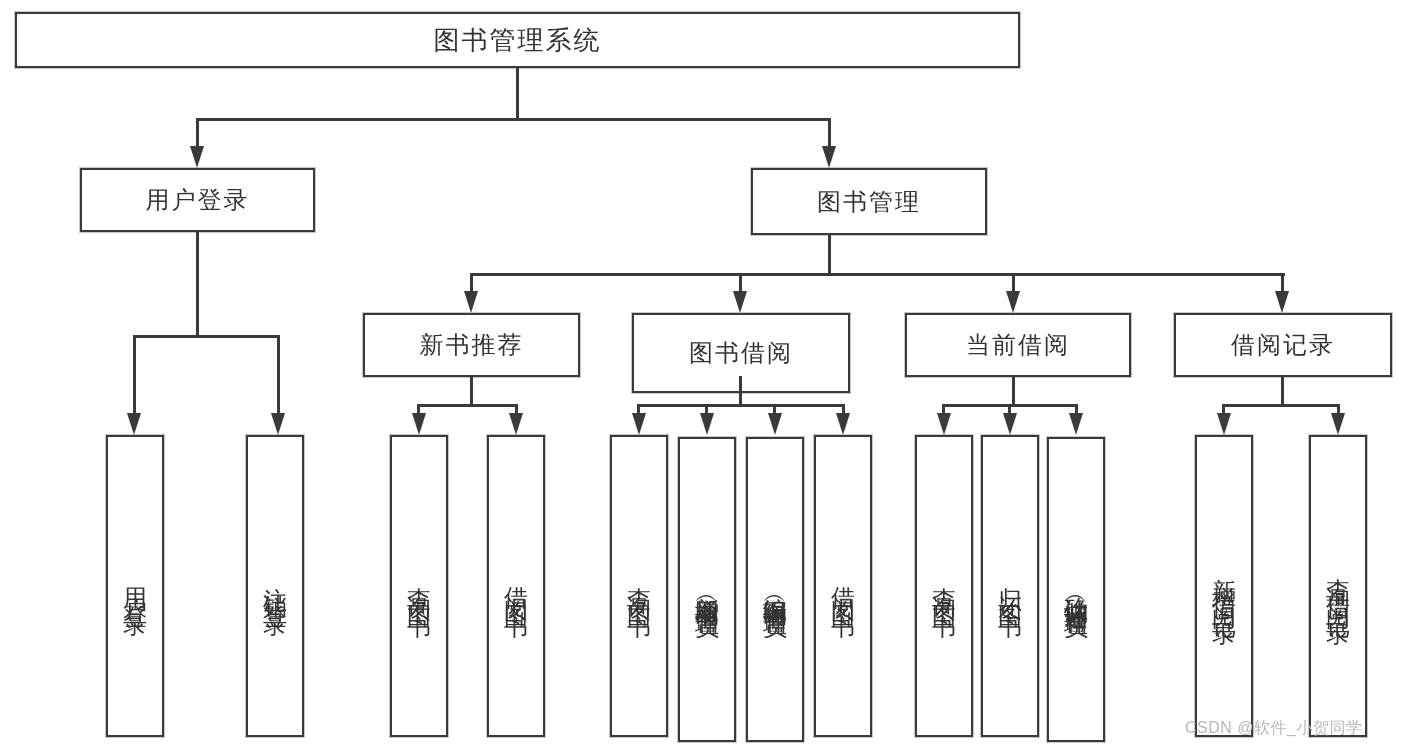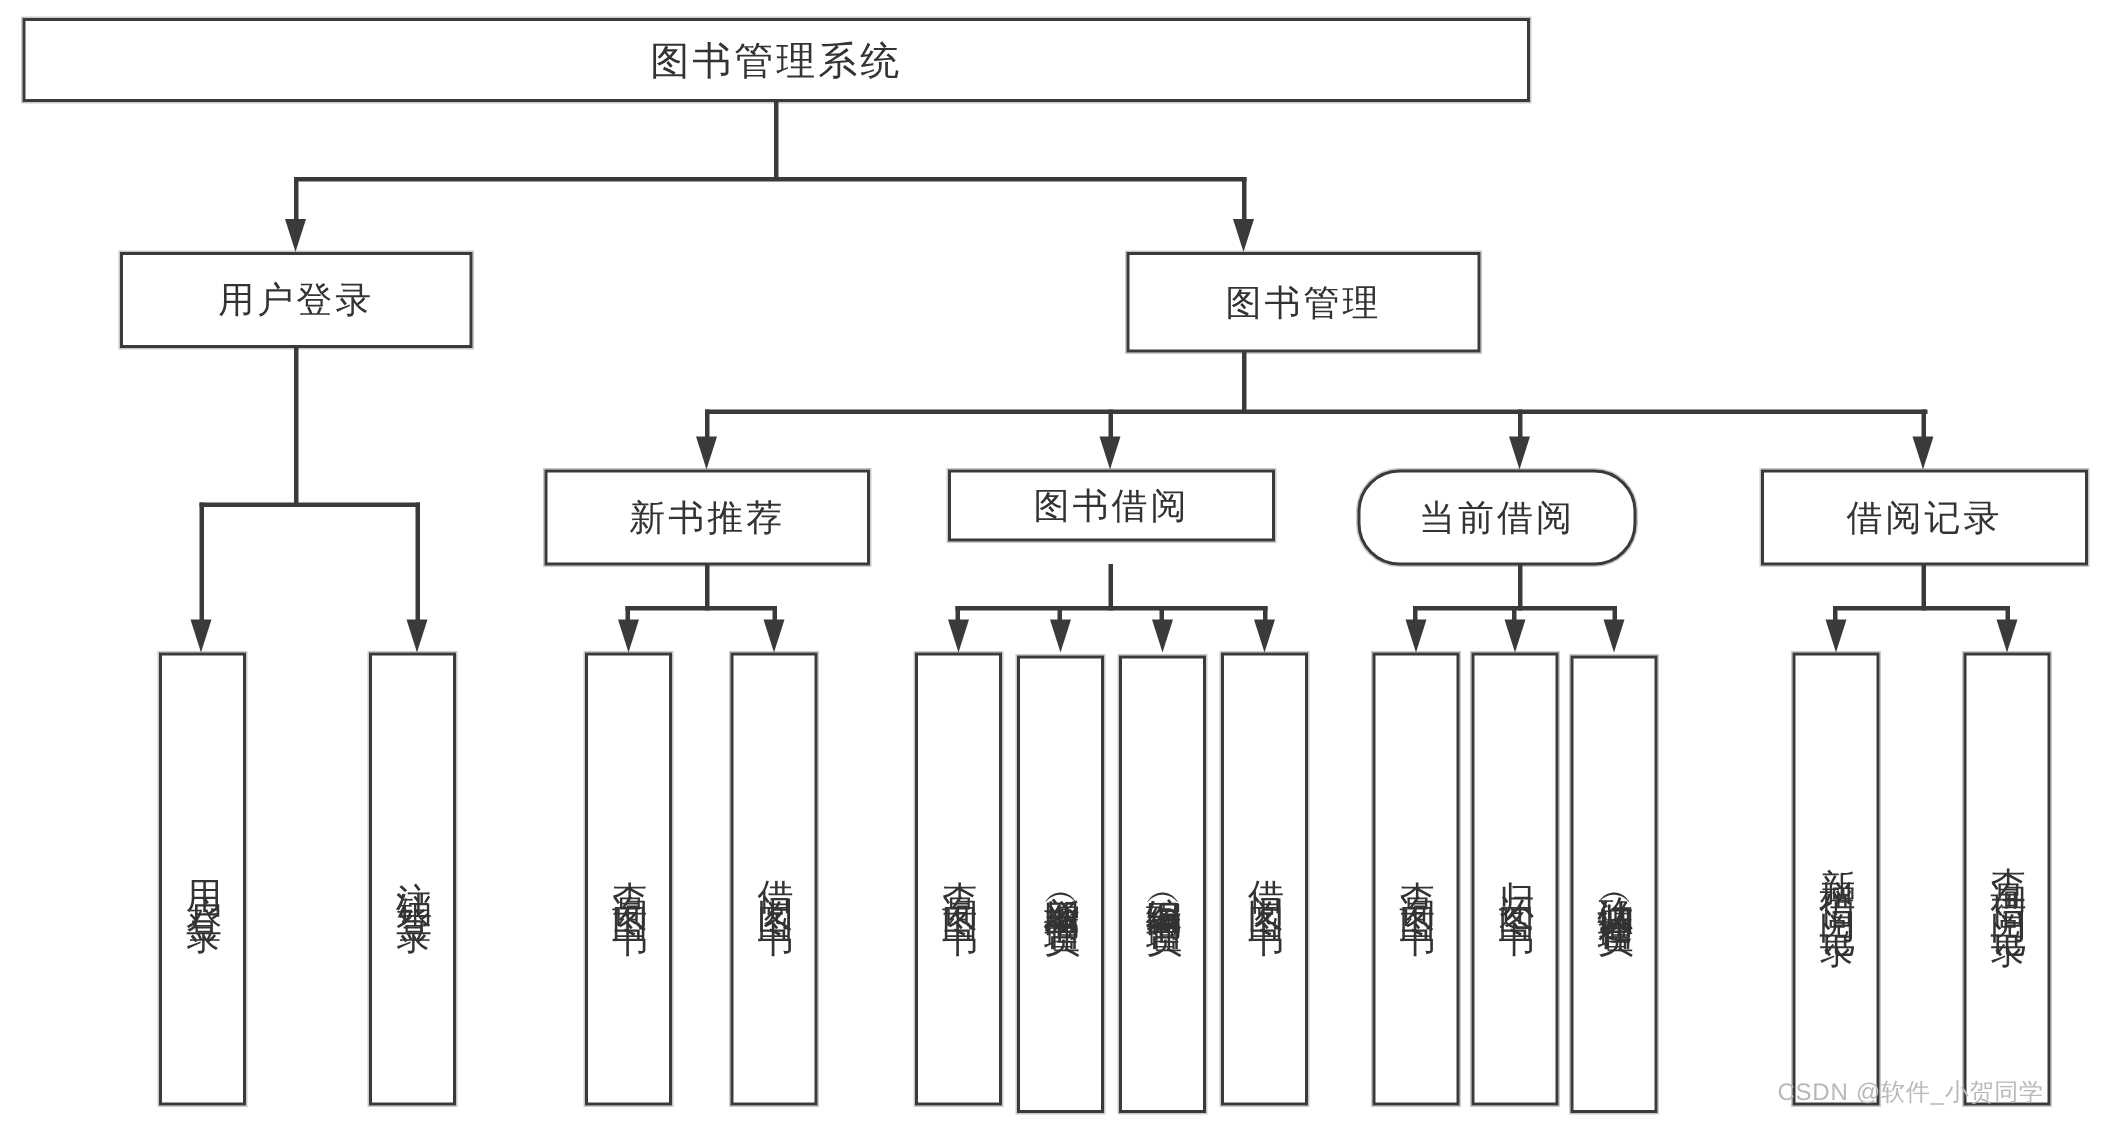--- a/index.html
+++ b/index.html
@@ -75,22 +75,22 @@
 <body>
 
 <div id="canvas">
 
   <div class="node root-label" style="left:15px; top:12px; width:1005px; height:56px;">图书管理系统</div>
 
   <div class="node h-label" style="left:80px; top:168px; width:235px; height:64px;">用户登录</div>
   <div class="node h-label" style="left:711px; top:168px; width:236px; height:67px;margin-left:40px;">图书管理</div>
 
   <div class="node h-label" style="left:363px; top:313px; width:217px; height:64px;">新书推荐</div>
-  <div class="node h-label" style="left:632px; top:313px; width:218px; height:48px;">图书借阅</div>
-  <div class="node h-label" style="left:905px; top:313px; width:186px; height:64px;border-radius:28px;">当前借阅</div>
+  <div class="node h-label" style="left:632px; top:313px; width:218px; height:80px;">图书借阅</div>
+  <div class="node h-label" style="left:905px; top:313px; width:226px; height:64px;">当前借阅</div>
   <div class="node h-label" style="left:1174px; top:313px; width:218px; height:64px;">借阅记录</div>
 
   <div class="node v-label" style="left:106px; top:435px; width:58px; height:302px;">用户登录</div>
   <div class="node v-label" style="left:246px; top:435px; width:58px; height:302px;">注销登录</div>
 
   <div class="node v-label" style="left:390px; top:435px; width:58px; height:302px;">查询图书</div>
   <div class="node v-label" style="left:487px; top:435px; width:58px; height:302px;">借阅图书</div>
 
   <div class="node v-label" style="left:610px; top:435px; width:58px; height:302px;">查询图书</div>
   <div class="node v-label tight" style="left:678px; top:437px; width:58px; height:305px;">新增图书（管理员）</div>

